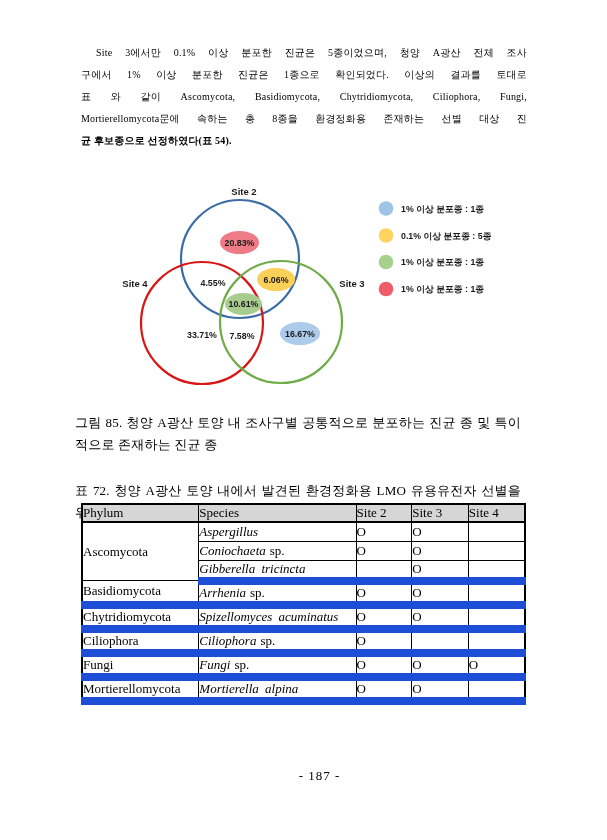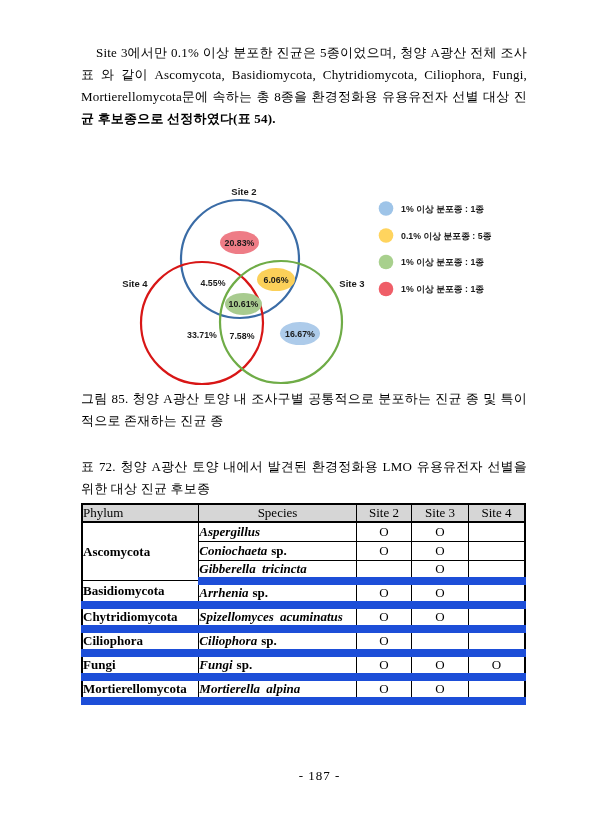--- a/index.html
+++ b/index.html
@@ -8,43 +8,43 @@
     position:relative;
     background:#ffffff;
     font-family:"Liberation Serif","DejaVu Serif",serif;
     color:#000;
     overflow:hidden;
   }
 
   
   .paragraph {
     position:absolute; left:81px; top:42px; width:446px;
-    font-size:13px; letter-spacing:0.2px;
+    font-size:10px; letter-spacing:0.2px;
   }
   .para-line {
     line-height:22px; text-align:justify; text-align-last:justify;
     white-space:normal;
   }
   .para-line.first { text-indent:15px; }
   .para-line.last { text-align-last:left;font-weight:bold; }
 
   
   .figure-wrap { position:absolute; left:110px; top:182px; width:430px; height:212px; }
   .venn-text {
     font-family:"Liberation Sans","DejaVu Sans",sans-serif;
     font-weight:bold; fill:#1a1a1a;
   }
   .site-label { font-size:9.5px; }
   .pct-label  { font-size:8.8px; }
   .legend-label { font-size:8.8px; }
 
   
   .caption {
-    position:absolute; left:81px; width:446px;
-    font-size:13px; letter-spacing:0.2px;
+    position:absolute; left:75px; width:446px;
+    font-size:13px; letter-spacing:0.2px;margin-top:24px;
   }
   .cap-line { line-height:22px; text-align:justify; text-align-last:justify; }
   .cap-line.last { text-align-last:left; }
   .figure-caption { top:388px; }
   .table-caption  { top:456px; }
 
   
   .species-table {
     position:absolute; left:81px; top:503px; width:445px;
     border-collapse:collapse;
@@ -56,40 +56,41 @@
     vertical-align:middle;
     padding:0;
   }
   .species-table th {
     background:#d6d6d6;
     font-weight:normal;
     height:18px;
     border-bottom:2px solid #000;
   }
   .species-table td { height:19px; }
-  .th-left, .td-left { text-align:left; padding-left:8px;font-weight:bold; }
-  .th-center, .td-center { text-align:center; }
+  .th-left, .td-left { text-align:left; padding-left:8px; }
+  .th-center, .td-center { text-align:left; }
   tr.group-end td { border-bottom:8px solid #1d4ed8; }
   .sp-it { font-style:italic; }
   .sp-pl { font-style:normal; margin-left:4px;text-align:center; }
   .species-cell { word-spacing:3px; }
 
   
   .page-number {
     position:absolute; left:16px; top:768px; width:607px;
     text-align:center; font-size:13px; letter-spacing:1px;
   }
 </style>
 </head>
 <body>
 
 <div class="paragraph">
   <div class="para-line first">Site 3에서만 0.1% 이상 분포한 진균은 5종이었으며, 청양 A광산 전체 조사</div>
+  <div class="para-line">구에서 1% 이상 분포한 진균은 1종으로 확인되었다. 이상의 결과를 토대로</div>
   <div class="para-line">표 와 같이 Ascomycota, Basidiomycota, Chytridiomycota, Ciliophora, Fungi,</div>
-  <div class="para-line">Mortierellomycota문에 속하는 총 8종을 환경정화용 유용유전자 선별 대상 진</div>
+  <div class="para-line">Mortierellomycota문에 속하는 총 8종을 환경정화용 존재하는 선별 대상 진</div>
   <div class="para-line last">균 후보종으로 선정하였다(표 54).</div>
 </div>
 
 <div class="figure-wrap">
   <svg width="430" height="212" viewBox="0 0 430 212">
 
     <circle cx="130" cy="77" r="59" fill="none" stroke-width="2.2" stroke="#3A6CA6"></circle>
     <circle cx="92" cy="141" r="61" fill="none" stroke-width="2.2" stroke="#D81616"></circle>
     <circle cx="171" cy="140" r="61" fill="none" stroke-width="2.2" stroke="#6FAC47"></circle>
 

